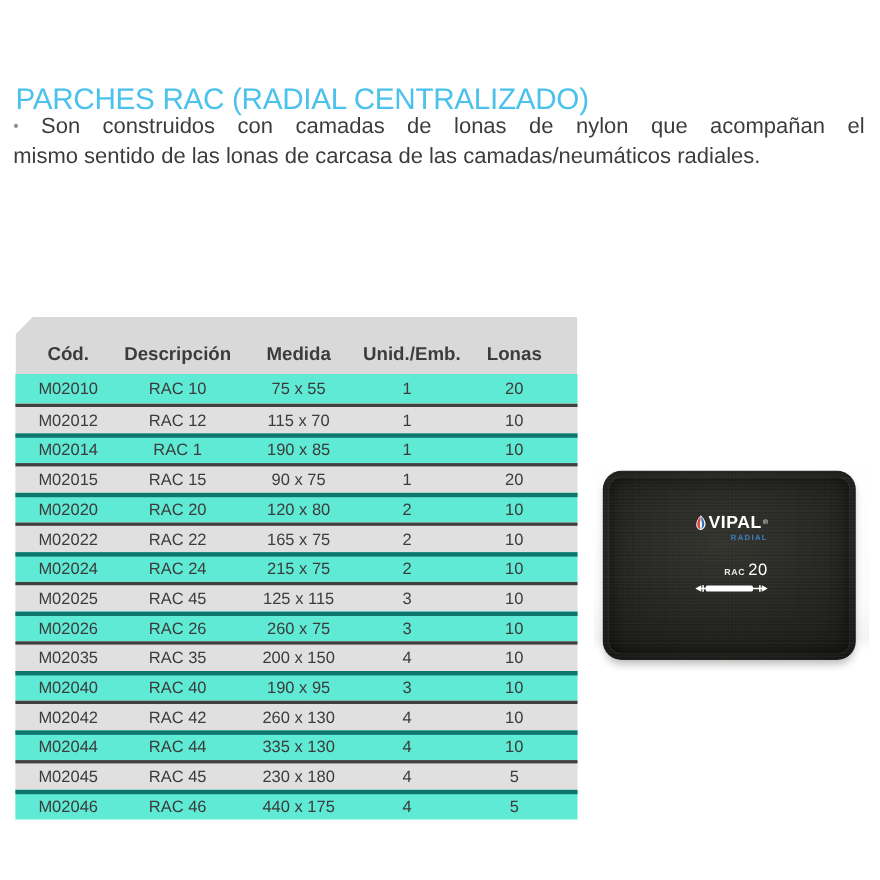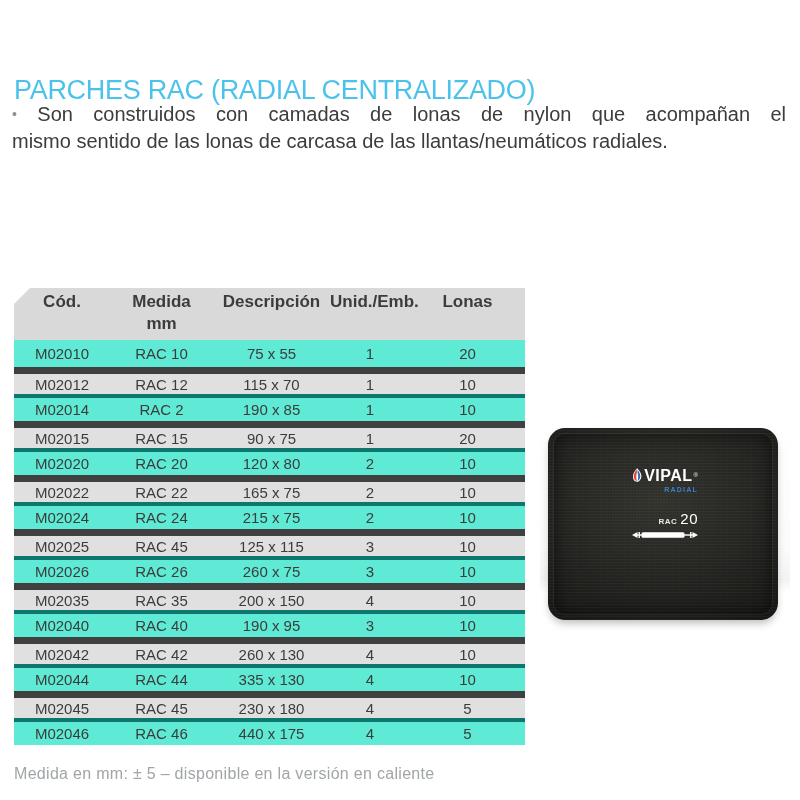--- a/index.html
+++ b/index.html
@@ -33,38 +33,38 @@
   .ptable { position: absolute; left: 14px; top: 288px; width: 511px; }
   .thead {
     background: var(--table-header-bg);
     height: 52px;
     display: grid;
     grid-template-columns: 96px 103px 117px 80px 115px;
     clip-path: polygon(16px 0, 100% 0, 100% 100%, 0 100%, 0 16px);
     color: var(--text-dark);
     font-weight: bold; font-size: 17px;
   }
-  .thead .hcell { text-align: center; padding-top: 3px; line-height: 22px; }
+  .thead .hcell { text-align: center; padding-top: 23px; line-height: 22px; }
   .trow {
     display: grid;
     grid-template-columns: 96px 103px 117px 80px 115px;
     height: 27px; align-items: center;
     font-size: 15px; color: var(--text-dark);
     background: #5eead4;
     box-sizing: border-box;
   }
   .trow + .trow { border-top: 4px solid #0f766e; }
-  .trow.alt { background: var(--row-alt-bg); border-top: 7px solid #404040; }
+  .trow.alt { background: var(--row-alt-bg); border-top: 3px solid #404040; }
   .trow .cell { text-align: center; }
 
   
   .photo { position: absolute; left: 540px; top: 416px; width: 250px; height: 176px;
            background: linear-gradient(180deg, #ffffff 0%, #fbfbfb 75%, #f3f3f3 93%, #fff 100%); }
   .patch {
-    position: absolute; left: 8px; top: 12px; width: 230px; height: 192px;
+    position: absolute; left: 8px; top: 12px; width: 230px; height: 172px;
     border-radius: 17px;
     background: radial-gradient(ellipse 130% 115% at 48% 38%, #34342f 0%, #242421 38%, #161614 68%, #0b0b0a 100%);
     box-shadow: 0 5px 8px -2px rgba(0,0,0,0.28);
   }
   .patch::before {
     content: ""; position: absolute; inset: 0; border-radius: 17px;
     background:
       repeating-linear-gradient(0deg, rgba(255,255,255,0.03) 0 1px, transparent 1px 3px),
       repeating-linear-gradient(90deg, rgba(0,0,0,0.06) 0 1px, transparent 1px 3px);
   }
@@ -101,34 +101,34 @@
 </style>
 </head>
 <body>
 
 <div id="page">
 
   <h1 class="page-title">PARCHES RAC (RADIAL CENTRALIZADO)</h1>
 
   <div class="intro">
     <div class="line1"><span class="bullet">•</span> <span>Son construidos con camadas de lonas de nylon que acompañan el</span></div>
-    <div class="line2">mismo sentido de las lonas de carcasa de las llantas/neumáticos radiales.</div>
+    <div class="line2">mismo sentido de las lonas de carcasa de las camadas/neumáticos radiales.</div>
   </div>
 
   <div class="ptable">
     <div class="thead">
       <div class="hcell">
         <span>Cód.</span>
       </div>
       <div class="hcell">
+        <span>Descripción</span>
+      </div>
+      <div class="hcell">
         <span>Medida</span><br>
         <span>mm</span>
-      </div>
-      <div class="hcell">
-        <span>Descripción</span>
       </div>
       <div class="hcell">
         <span>Unid./Emb.</span>
       </div>
       <div class="hcell">
         <span>Lonas</span>
       </div>
     </div>
     <div>
     <div class="trow">
@@ -142,21 +142,21 @@
     <div class="trow alt">
       <span class="cell">M02012</span>
       <span class="cell">RAC 12</span>
       <span class="cell">115 x 70</span>
       <span class="cell">1</span>
       <span class="cell">10</span>
     </div>
 
     <div class="trow">
       <span class="cell">M02014</span>
-      <span class="cell">RAC 2</span>
+      <span class="cell">RAC 1</span>
       <span class="cell">190 x 85</span>
       <span class="cell">1</span>
       <span class="cell">10</span>
     </div>
 
     <div class="trow alt">
       <span class="cell">M02015</span>
       <span class="cell">RAC 15</span>
       <span class="cell">90 x 75</span>
       <span class="cell">1</span>
@@ -275,15 +275,14 @@
           <path d="M66 4 L60.5 1 L60.5 7 Z" fill="#ffffff"></path>
           <rect x="5" y="3.3" width="56" height="1.4" fill="#ffffff"></rect>
           <rect x="6.5" y="1" width="1.4" height="6" fill="#ffffff"></rect>
           <rect x="58.1" y="1" width="1.4" height="6" fill="#ffffff"></rect>
           <rect x="9.5" y="1.2" width="43" height="5.6" rx="1.5" fill="#ffffff"></rect>
         </svg>
       </div>
     </div>
   </div>
 
-  <div class="footer-note">Medida en mm: ± 5 – disponible en la versión en caliente</div>
 
 </div>
 
 </body></html>

